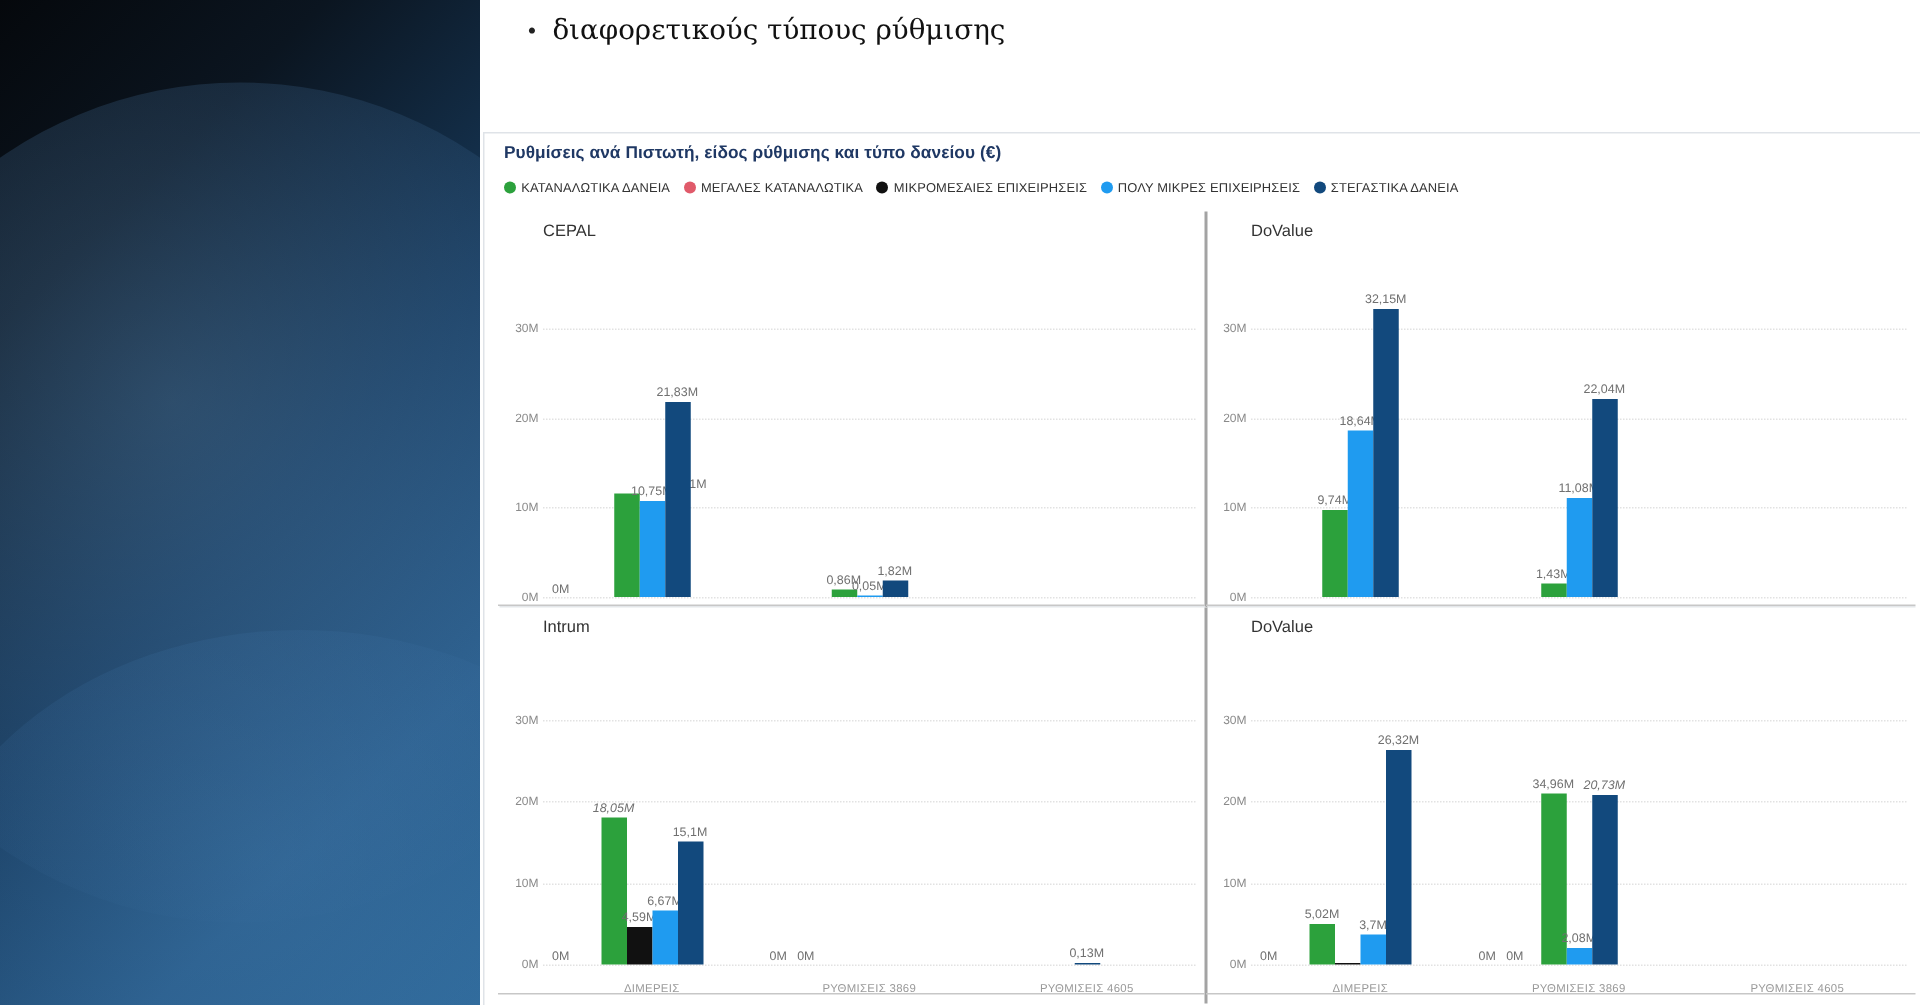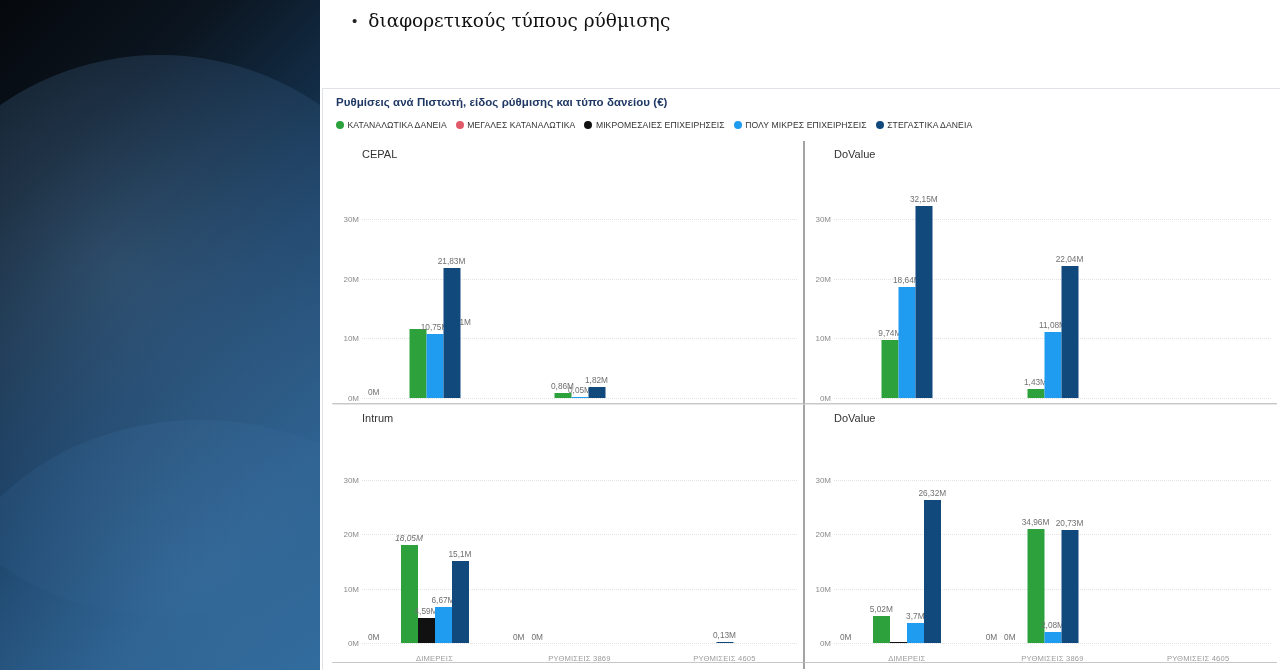--- a/index.html
+++ b/index.html
@@ -360,21 +360,21 @@
                   <div class="bar-wrap">
                     <div class="bar" style="height: 60.2286%; background: rgb(44, 161, 60);"></div>
                     <div class="bar-label" style="bottom: calc(60.2286% + 2px);">34,96M</div>
                   </div>
                   <div class="bar-wrap">
                     <div class="bar" style="height: 5.94286%; background: rgb(31, 155, 240);"></div>
                     <div class="bar-label" style="bottom: calc(5.94286% + 2px);">2,08M</div>
                   </div>
                   <div class="bar-wrap">
                     <div class="bar" style="height: 59.2286%; background: rgb(18, 73, 125);"></div>
-                    <div class="bar-label" style="bottom: calc(59.2286% + 2px);">20,73M</div>
+                    <div class="bar-label" style="bottom: calc(59.2286% + 2px); font-style: italic;">20,73M</div>
                   </div>
                 </div>
                 <div class="xtick">ΡΥΘΜΙΣΕΙΣ 3869</div>
               </div>
               <div class="group">
                 <div class="bars"></div>
                 <div class="xtick">ΡΥΘΜΙΣΕΙΣ 4605</div>
               </div>
             </div>
           </div>

